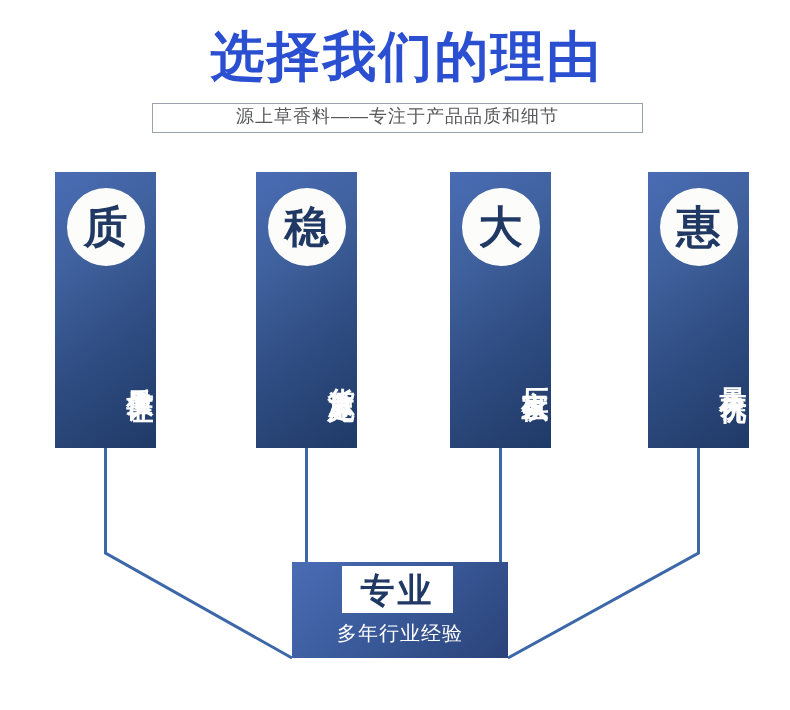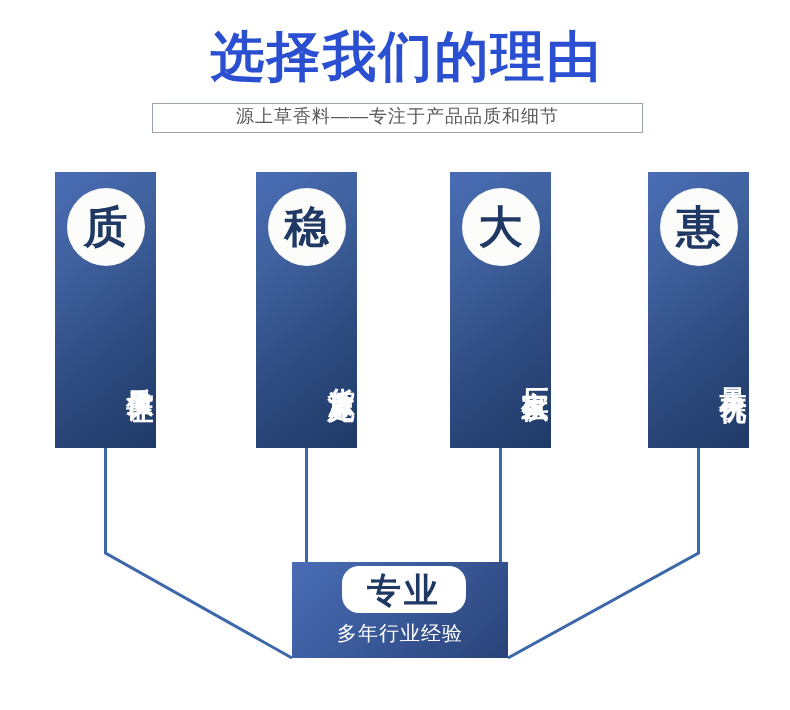--- a/index.html
+++ b/index.html
@@ -122,27 +122,26 @@
     left: 292px;
     top: 562px;
     width: 216px;
     height: 96px;
     background: linear-gradient(135deg, #4a6cb5 0%, #3c5d9e 40%, #2a4379 100%);
   }
   .bottom-box-inner {
     position: absolute;
     left: 50px;
     top: 4px;
-    width: 124px;
+    width: 111px;
     height: 47px;
     background: #ffffff;
     display: flex;
     align-items: center;
     justify-content: center;
-    border-radius: 17px;
   }
   .bottom-box-inner-text {
     font-size: 34px;
     line-height: 34px;
     font-weight: bold;
     color: #1f3864;
     letter-spacing: 3px;
     white-space: nowrap;
   }
   .bottom-box-sub {

